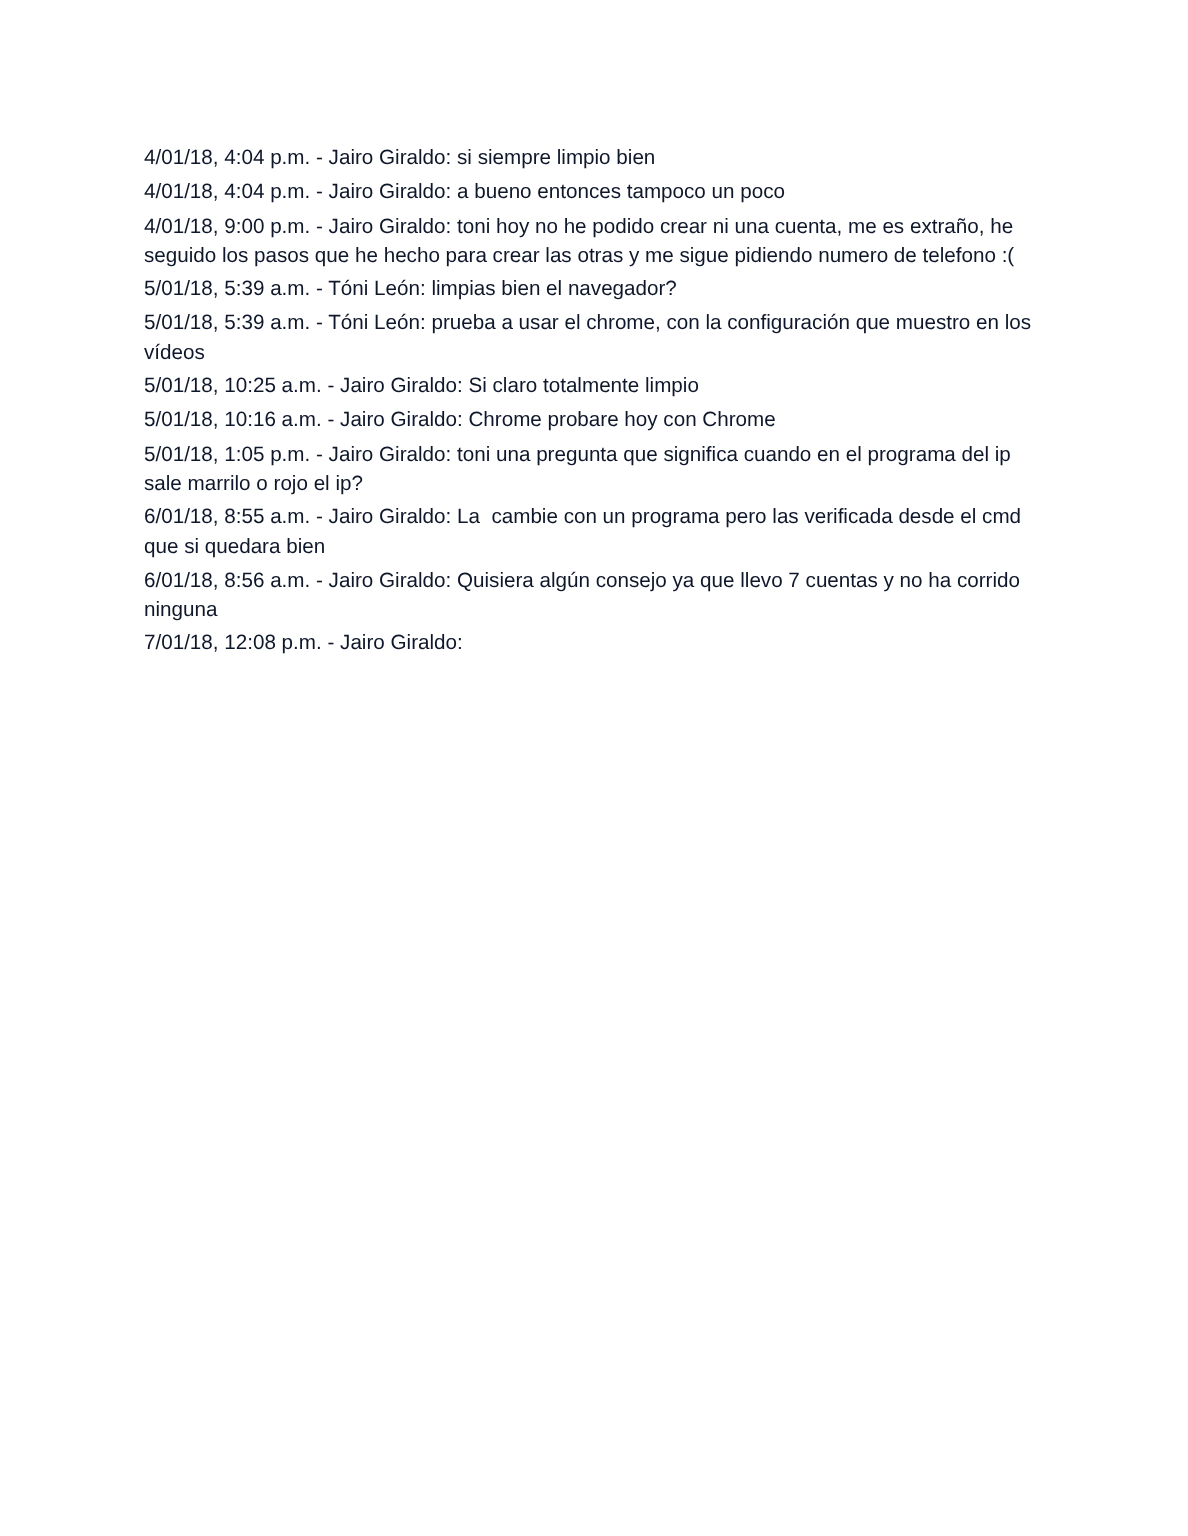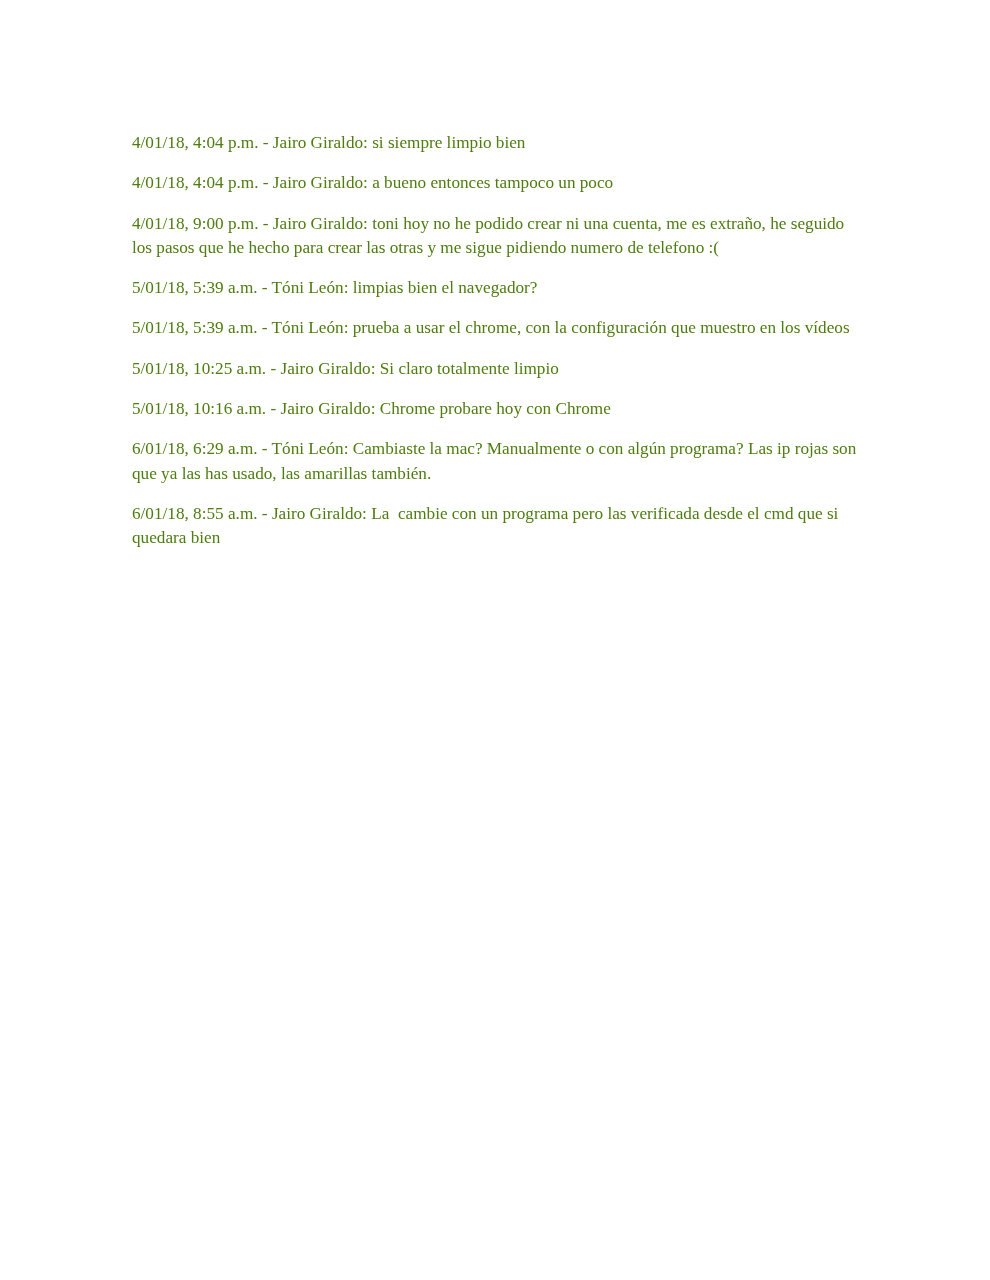--- a/index.html
+++ b/index.html
@@ -1,34 +1,36 @@
 <!DOCTYPE html>
 <html><head>
   <meta charset="utf-8">
   <style>
     html, body { margin: 0; padding: 0; background: #ffffff; }
     body { width: 990px; height: 1280px; position: relative; overflow: hidden; }
     .page { position: absolute; left: 116px; top: 115px; width: 760px; }
     .msg {
-      font-family: Liberation Serif, serif;
+      font-family: Liberation Sans, sans-serif;
       font-size: 17.2px;
       line-height: 24.3px;
-      color: #4d7c0f;
-      margin: 16px;
+      color: #0f172a;
+      margin: 4px;
       white-space: pre-wrap;
       word-wrap: break-word;
     }
     .emoji { display: inline-block; width: 22px; height: 20px; vertical-align: -4px; margin-left: 2px; }
   </style>
 </head>
 <body>
 
 <div class="page">
   <p class="msg"><span>4/01/18, 4:04 p.m.</span><span> - </span><span>Jairo Giraldo</span><span>: </span><span>si siempre limpio bien</span></p>
   <p class="msg"><span>4/01/18, 4:04 p.m.</span><span> - </span><span>Jairo Giraldo</span><span>: </span><span>a bueno entonces tampoco un poco</span></p>
   <p class="msg"><span>4/01/18, 9:00 p.m.</span><span> - </span><span>Jairo Giraldo</span><span>: </span><span>toni hoy no he podido crear ni una cuenta, me es extraño, he seguido los pasos que he hecho para crear las otras y me sigue pidiendo numero de telefono :(</span></p>
   <p class="msg"><span>5/01/18, 5:39 a.m.</span><span> - </span><span>Tóni León</span><span>: </span><span>limpias bien el navegador?</span></p>
   <p class="msg"><span>5/01/18, 5:39 a.m.</span><span> - </span><span>Tóni León</span><span>: </span><span>prueba a usar el chrome, con la configuración que muestro en los vídeos</span></p>
   <p class="msg"><span>5/01/18, 10:25 a.m.</span><span> - </span><span>Jairo Giraldo</span><span>: </span><span>Si claro totalmente limpio</span></p>
   <p class="msg"><span>5/01/18, 10:16 a.m.</span><span> - </span><span>Jairo Giraldo</span><span>: </span><span>Chrome probare hoy con Chrome</span></p>
-  <p class="msg"><span>6/01/18, 6:29 a.m.</span><span> - </span><span>Tóni León</span><span>: </span><span>Cambiaste la mac? Manualmente o con algún programa? Las ip rojas son que ya las has usado, las amarillas también.</span></p>
+  <p class="msg"><span>5/01/18, 1:05 p.m.</span><span> - </span><span>Jairo Giraldo</span><span>: </span><span>toni una pregunta que significa cuando en el programa del ip sale marrilo o rojo el ip?</span></p>
   <p class="msg"><span>6/01/18, 8:55 a.m.</span><span> - </span><span>Jairo Giraldo</span><span>: </span><span>La  cambie con un programa pero las verificada desde el cmd que si quedara bien</span></p>
+  <p class="msg"><span>6/01/18, 8:56 a.m.</span><span> - </span><span>Jairo Giraldo</span><span>: </span><span>Quisiera algún consejo ya que llevo 7 cuentas y no ha corrido ninguna</span></p>
+  <p class="msg"><span>7/01/18, 12:08 p.m.</span><span> - </span><span>Jairo Giraldo</span><span>: </span><span></span></p>
 </div>
 
 </body></html>

